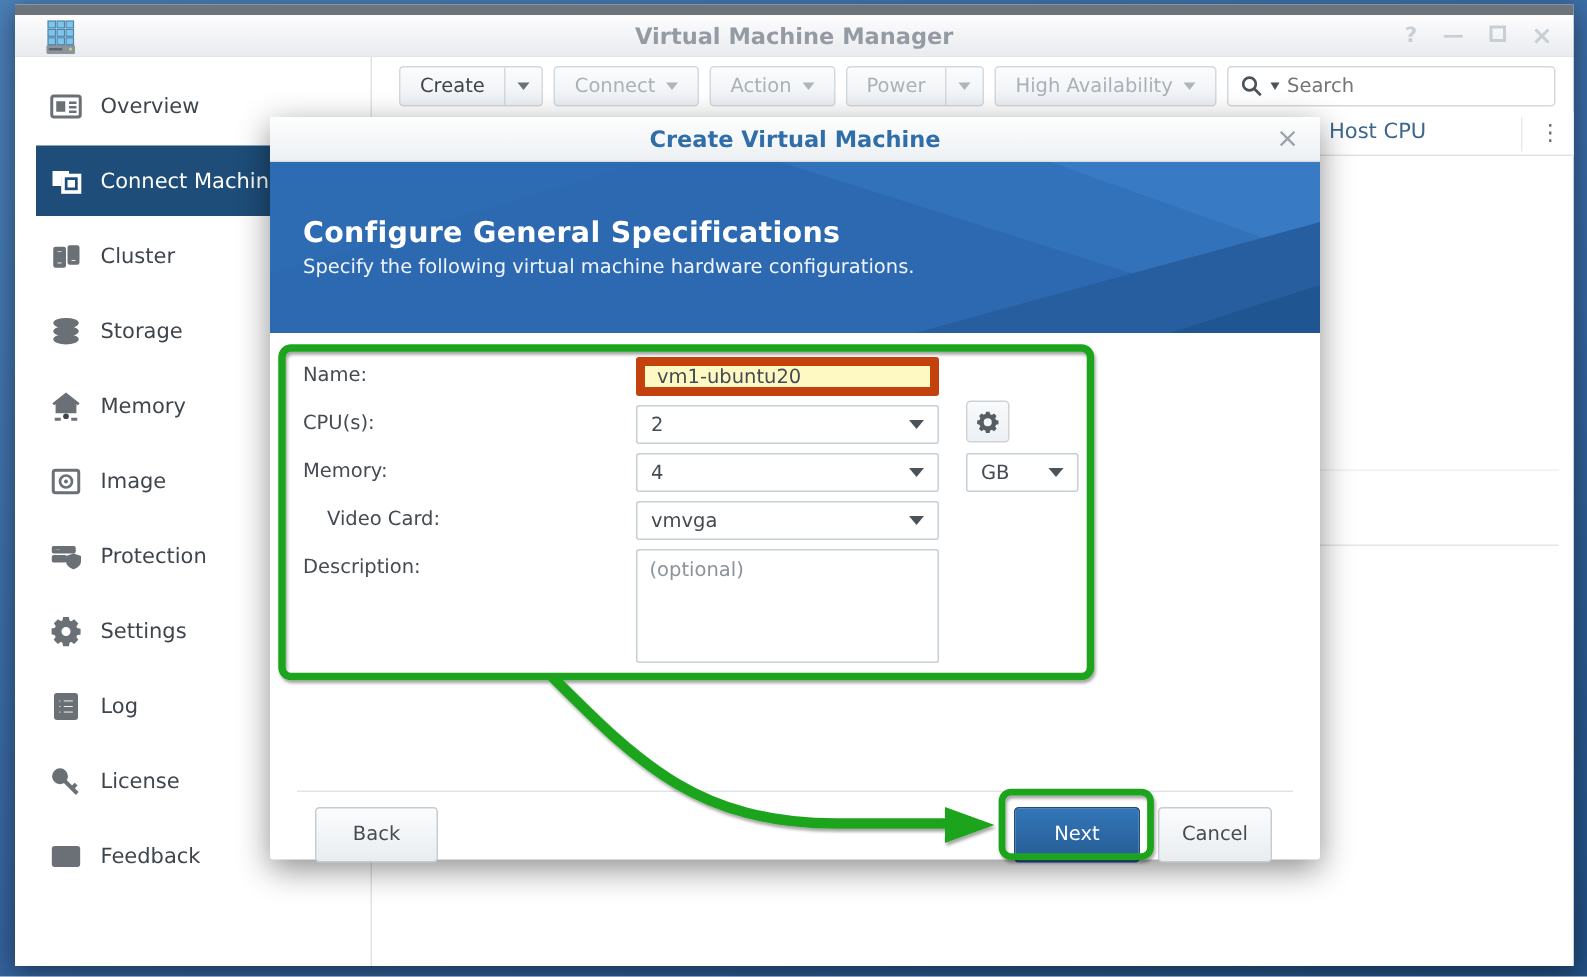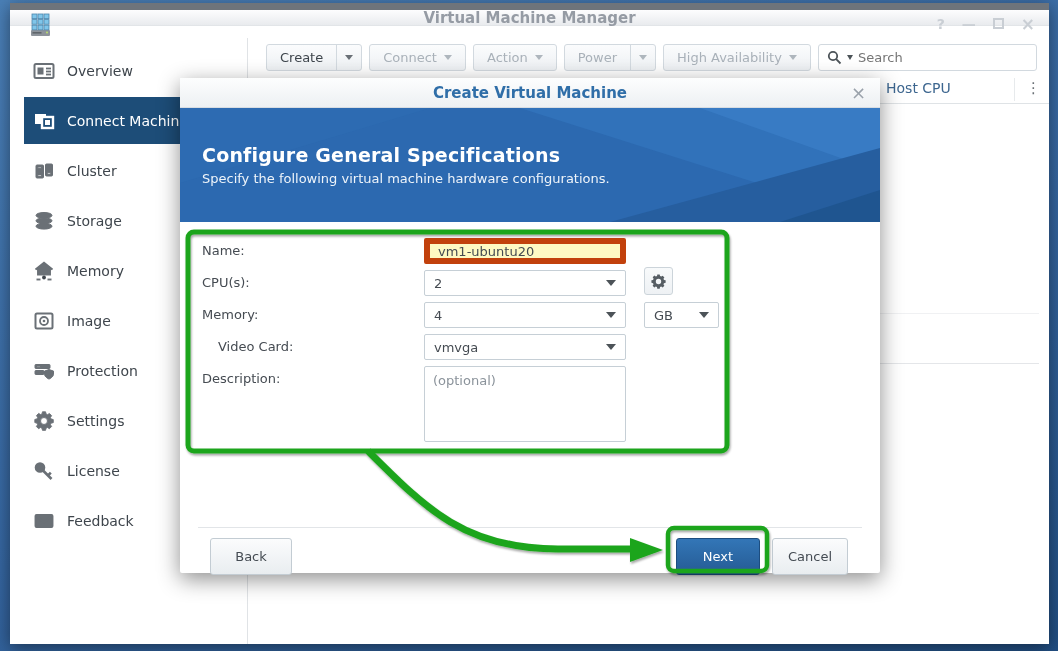--- a/index.html
+++ b/index.html
@@ -4,21 +4,21 @@
 <style>
   * { margin:0; padding:0; box-sizing:border-box; }
   html,body { width:1058px; height:651px; overflow:hidden;
     font-family:"DejaVu Sans","Liberation Sans",sans-serif; }
   body { background:linear-gradient(160deg,#4a7fb6 0%,#35659f 55%,#224f83 100%); position:relative; }
 
   
   .window { position:absolute; left:10px; top:3px; width:1039px; height:641px;
     background:#fff; box-shadow:0 4px 16px rgba(0,0,0,.45); }
   .win-topstrip { position:absolute; left:0; top:0; width:100%; height:7px; background:#6e747b; }
-  .titlebar { position:absolute; left:0; top:7px; width:100%; height:16px;
+  .titlebar { position:absolute; left:0; top:7px; width:100%; height:28px;
     background:linear-gradient(#fdfdfe,#e9ebee); border-bottom:1px solid #e2e5e8;
     display:flex; align-items:center; }
   .app-icon { position:absolute; left:16px; top:1px; width:28px; height:28px; }
   .win-title { width:100%; text-align:center; font-size:15px; font-weight:bold; color:#959ba4; }
   .win-controls { position:absolute; right:14px; top:0; height:28px; display:flex; align-items:center; gap:17px;
     color:#c9ced4; font-size:14px; font-weight:bold; }
   .win-controls .ctl { cursor:pointer; line-height:1; }
   .ctl-max-box { width:11px; height:11px; border:2px solid #c9ced4; display:inline-block; }
 
   
@@ -195,20 +195,32 @@
           </svg></span>
       <span>Protection</span>
     </div>
     <div class="side-item">
       <span class="sicon"><svg viewBox="0 0 24 24" stroke="none">
             <path fill-rule="evenodd" d="M10.3 2h3.4l.5 2.4a7 7 0 0 1 1.7.7l2-1.3 2.4 2.4-1.3 2a7 7 0 0 1 .7 1.7l2.4.5v3.4l-2.4.5a7 7 0 0 1-.7 1.7l1.3 2-2.4 2.4-2-1.3a7 7 0 0 1-1.7.7l-.5 2.4h-3.4l-.5-2.4a7 7 0 0 1-1.7-.7l-2 1.3-2.4-2.4 1.3-2a7 7 0 0 1-.7-1.7L2 13.7v-3.4l2.4-.5a7 7 0 0 1 .7-1.7l-1.3-2 2.4-2.4 2 1.3a7 7 0 0 1 1.7-.7L10.3 2zM12 8.2A3.8 3.8 0 1 0 12 15.8 3.8 3.8 0 0 0 12 8.2z"></path>
           </svg></span>
       <span>Settings</span>
     </div>
     <div class="side-item">
+      <span class="sicon"><svg viewBox="0 0 22 22" stroke="none">
+            <rect x="3.5" y="2.5" width="15" height="17" rx="1.5"></rect>
+            <rect x="9" y="6.5" width="7" height="1.6" fill="#fff"></rect>
+            <rect x="9" y="10.2" width="7" height="1.6" fill="#fff"></rect>
+            <rect x="9" y="13.9" width="7" height="1.6" fill="#fff"></rect>
+            <rect x="6" y="6.5" width="1.8" height="1.6" fill="#fff"></rect>
+            <rect x="6" y="10.2" width="1.8" height="1.6" fill="#fff"></rect>
+            <rect x="6" y="13.9" width="1.8" height="1.6" fill="#fff"></rect>
+          </svg></span>
+      <span>Log</span>
+    </div>
+    <div class="side-item">
       <span class="sicon"><svg viewBox="0 0 22 22" fill="none" stroke-width="2.6">
             <circle cx="7" cy="7.5" r="4"></circle>
             <line x1="10" y1="10.5" x2="18.5" y2="19"></line>
             <line x1="15" y1="15.5" x2="17.8" y2="12.7"></line>
           </svg></span>
       <span>License</span>
     </div>
     <div class="side-item">
       <span class="sicon"><svg viewBox="0 0 22 22" fill="none" stroke-width="1.9">
             <rect x="2.5" y="5" width="17" height="12" rx="1"></rect>

